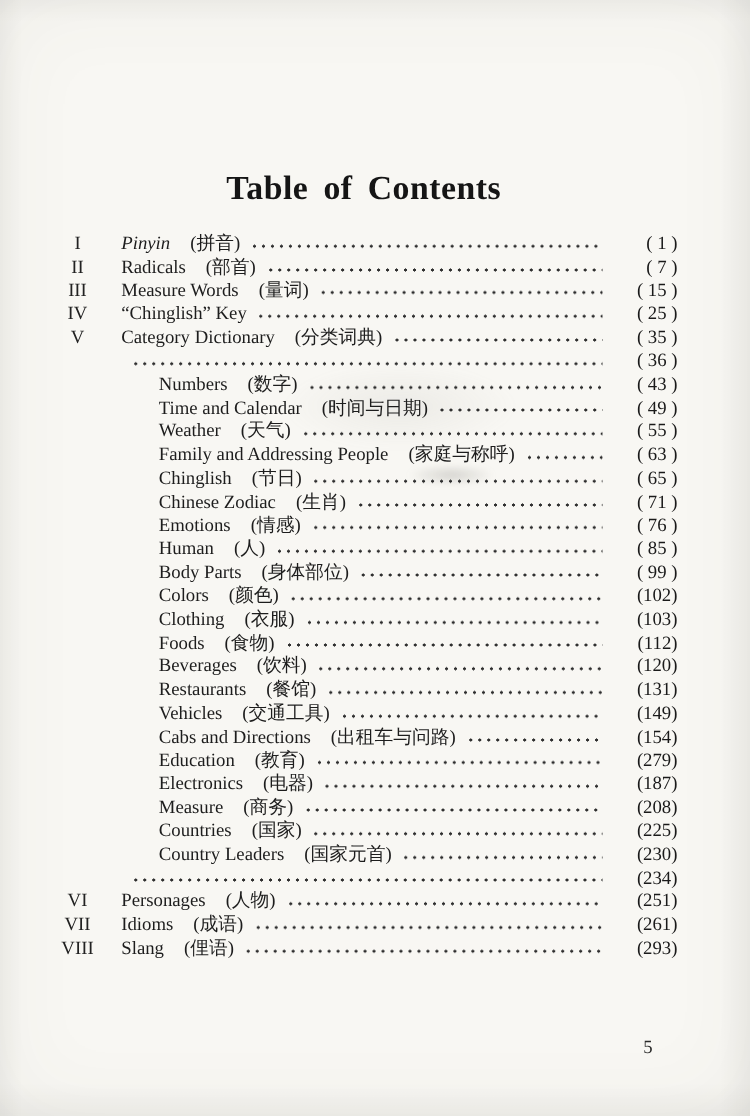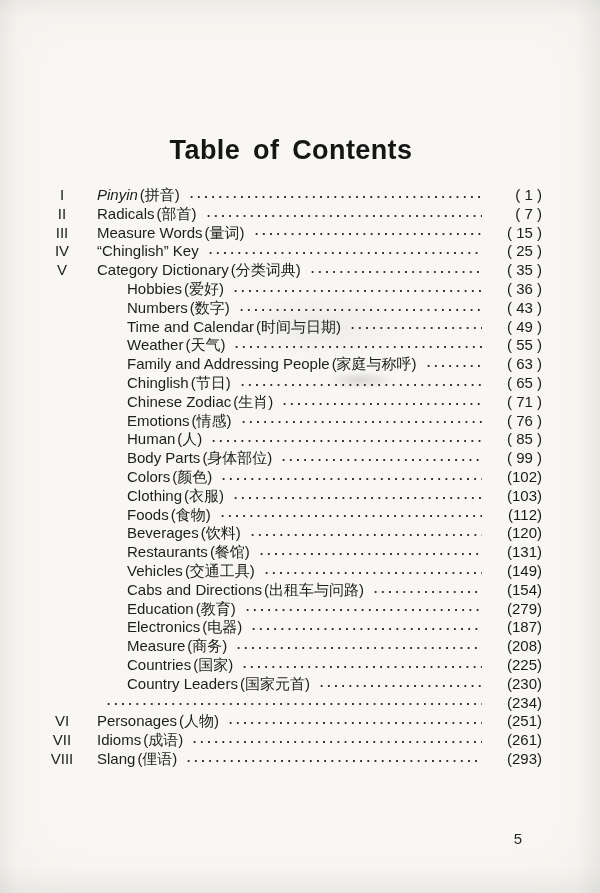--- a/index.html
+++ b/index.html
@@ -5,21 +5,21 @@
   html,body { margin:0; padding:0; background:#e9e8e4; }
   .scan {
     position:relative;
     width:600px; height:893px;
     margin:0 auto;
     background:
       linear-gradient(90deg, rgba(0,0,0,0.035) 0%, rgba(0,0,0,0) 3%, rgba(0,0,0,0) 96%, rgba(0,0,0,0.045) 100%),
       linear-gradient(180deg, rgba(0,0,0,0.03) 0%, rgba(0,0,0,0) 2%, rgba(0,0,0,0) 97%, rgba(0,0,0,0.04) 100%),
       #f8f7f3;
     box-shadow: inset 0 0 70px rgba(90,85,75,0.06);
-    font-family:Liberation Sans, sans-serif;
+    font-family:Liberation Serif, serif;
     color:#1d1d1d;
     overflow:hidden;
   }
   .content { position:absolute; left:40px; top:136px; width:502px; }
   .title {
     margin:0 0 22px 0;
     font-size:27px; line-height:28px;
     font-weight:bold; text-align:center;
     word-spacing:5px; letter-spacing:0.4px;
     color:#151515;
@@ -27,21 +27,21 @@
   .toc { width:100%; }
   .row {
     display:flex; align-items:baseline;
     height:18.8px; line-height:18.8px;
     font-size:15px; white-space:nowrap;
   }
   .num { flex:none; width:44px; text-align:center; margin-right:13px; color:#222; }
   .ttl { flex:none; }
   .sub .ttl { padding-left:30px; }
   .en.it { font-style:italic; }
-  .zh { margin-left:2px; }
+  .zh { margin-left:16px; }
   .zh:empty { display:none; margin:0; }
   .leader {
     flex:1; align-self:center;
     height:14px; margin:3px 6px 0 8px;
     background-image: radial-gradient(circle, #2e2e2e 1.1px, rgba(0,0,0,0) 1.35px);
     background-size: 7.2px 14px;
     background-repeat: repeat-x;
   }
   .pg { flex:none; min-width:54px; text-align:right; white-space:pre; color:#1a1a1a; }
   .folio {
@@ -100,21 +100,20 @@
 
       <div class="row">
         <span class="num">V</span>
         <span class="ttl"><span class="en">Category Dictionary</span><span class="zh">(分类词典)</span></span>
         <span class="leader"></span>
         <span class="pg">( 35 )</span>
       </div>
 
       <div class="row sub">
         <span class="num"></span>
-        <span class="ttl"><span class="en">Hobbies</span><span class="zh">(爱好)</span></span>
         <span class="leader"></span>
         <span class="pg">( 36 )</span>
       </div>
 
       <div class="row sub">
         <span class="num"></span>
         <span class="ttl"><span class="en">Numbers</span><span class="zh">(数字)</span></span>
         <span class="leader"></span>
         <span class="pg">( 43 )</span>
       </div>

